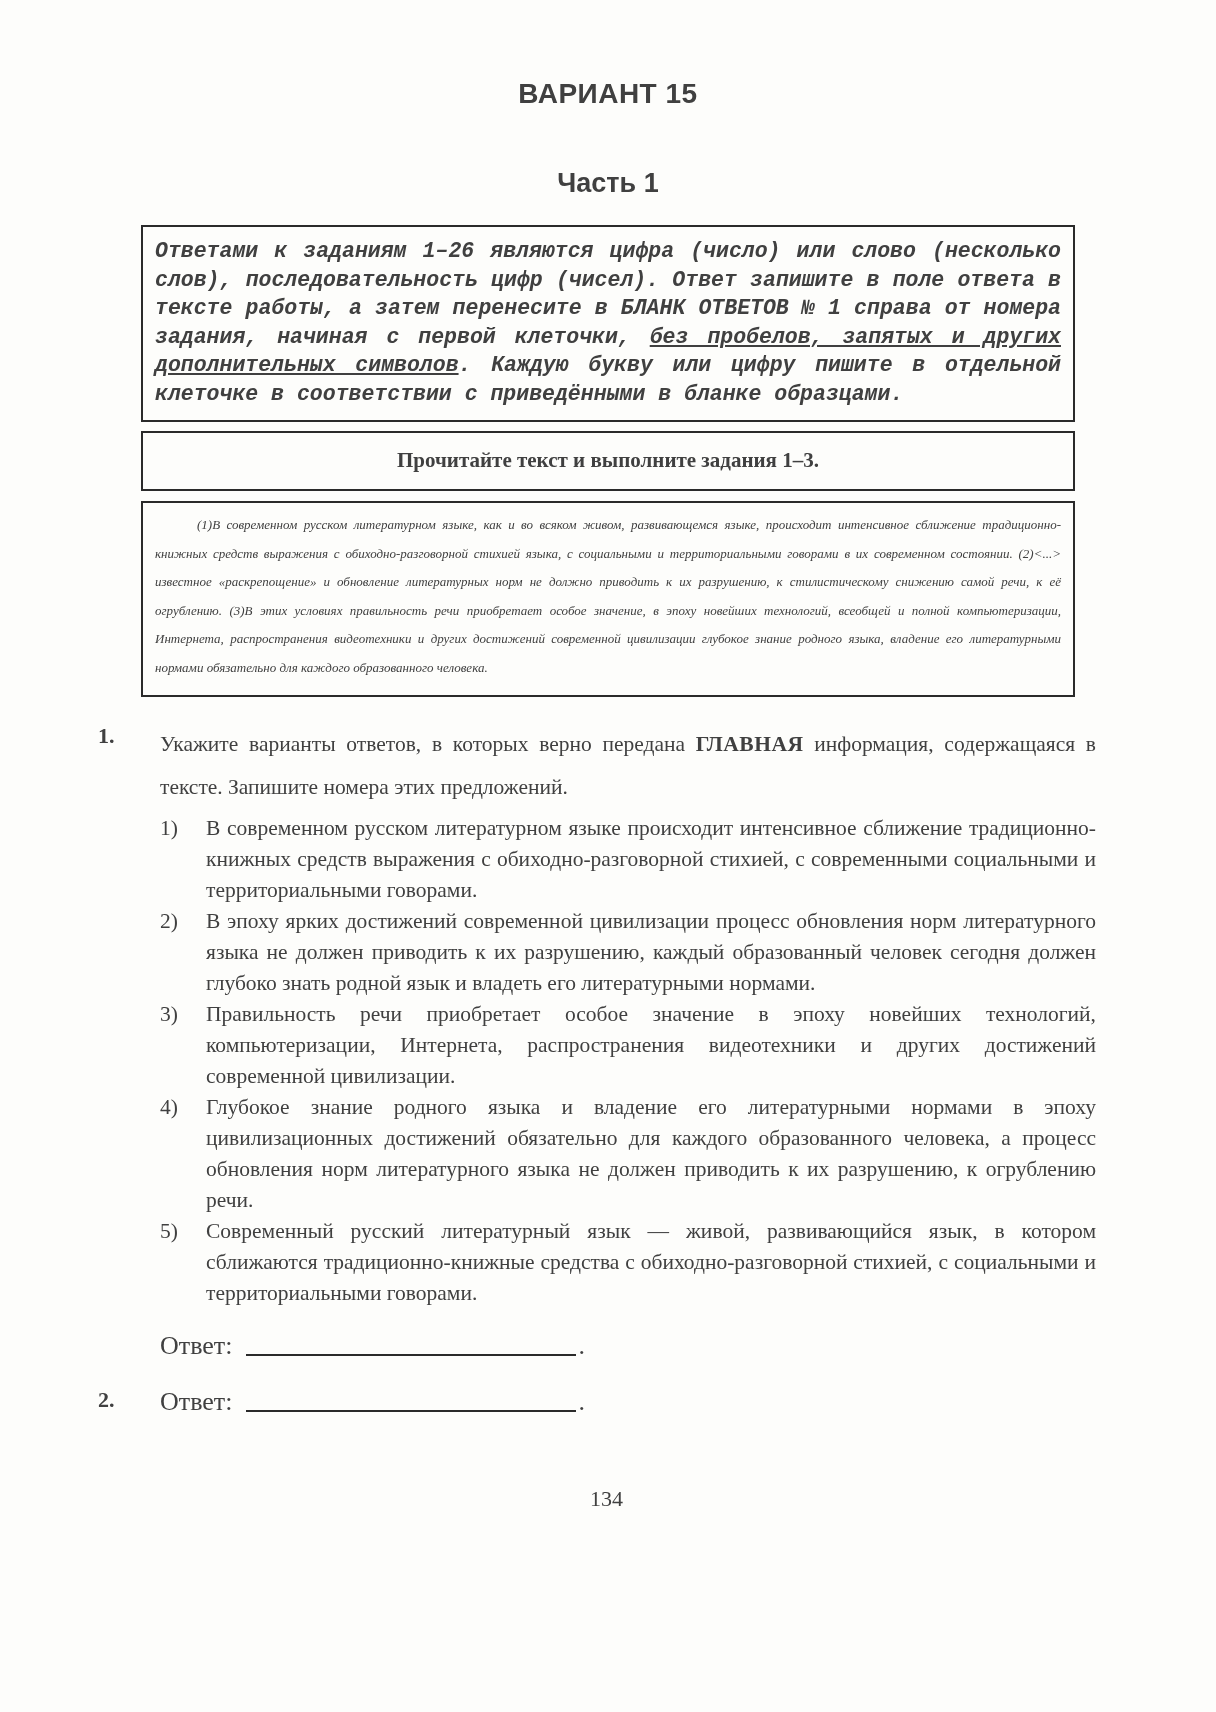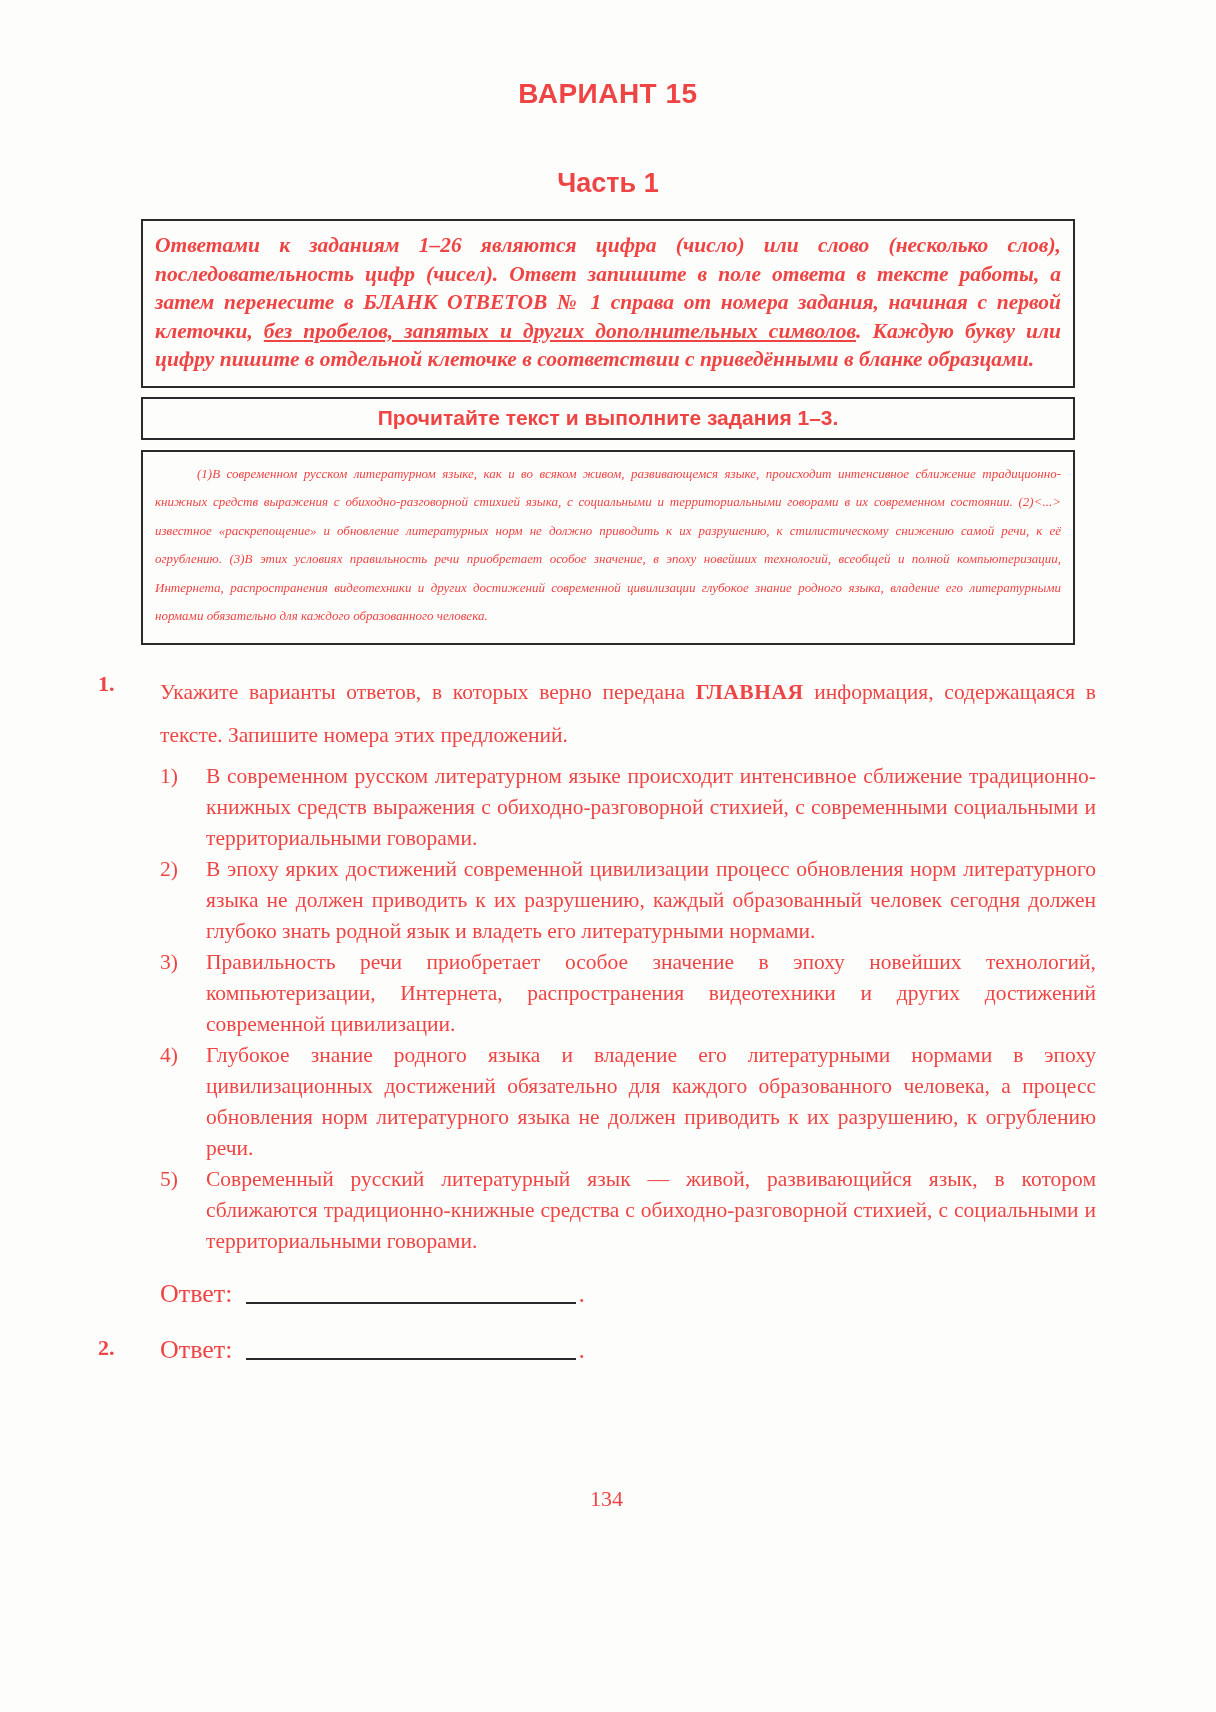--- a/index.html
+++ b/index.html
@@ -1,21 +1,21 @@
 <!DOCTYPE html>
 <html lang="ru"><head>
 <meta charset="utf-8">
 <style>
   html,body{margin:0;padding:0;background:#e8e8e8;}
   .page{
     position:relative;
     width:1216px;height:1712px;
     margin:0 auto;
     background:#fdfdfb;
-    color:#ef4444;
+    color:#404040;
     font-family:"Liberation Serif", serif;
     overflow:hidden;
   }
   .variant-title{
     margin:0;padding-top:78px;
     text-align:center;
     font-family:"Liberation Sans", sans-serif;
     font-weight:bold;font-size:28px;letter-spacing:.5px;
   }
   .part-title{
@@ -24,37 +24,38 @@
     font-family:"Liberation Sans", sans-serif;
     font-weight:bold;font-size:27px;
   }
   .frame{
     margin:0 auto;
     width:906px;
     border:2px solid #2a2a2a;
     box-sizing:content-box;
   }
   .instruction-box{
-    margin-top:20px;
+    margin-top:26px;
     padding:10px 12px 12px 12px;
+    font-family:Liberation Mono, monospace;
   }
   .instruction-text{
     margin:0;
     font-style:italic;font-weight:bold;
     font-size:21.5px;line-height:28.5px;
     text-align:justify;
   }
   .instruction-text .u{text-decoration:underline;}
   .banner-box{
     margin-top:9px;
     padding:7px 12px 8px 12px;
   }
   .banner-text{
-    margin:0;text-align:center;
-    font-family:Liberation Sans, sans-serif;
+    margin:8px;text-align:center;
+    font-family:Liberation Serif, serif;
     font-weight:bold;font-size:21px;
   }
   .passage-box{
     margin-top:10px;
     padding:8px 12px 12px 12px;
   }
   .passage-text{
     margin:0;
     font-style:italic;
     font-size:13px;line-height:28.6px;

